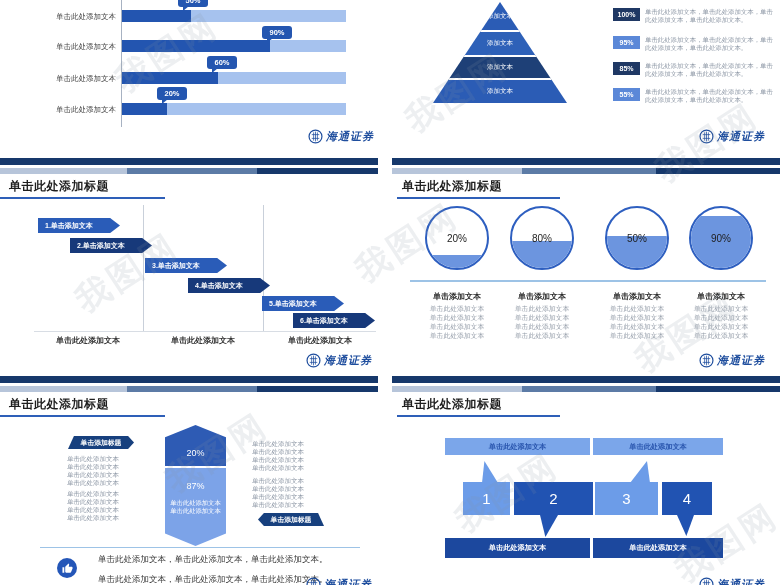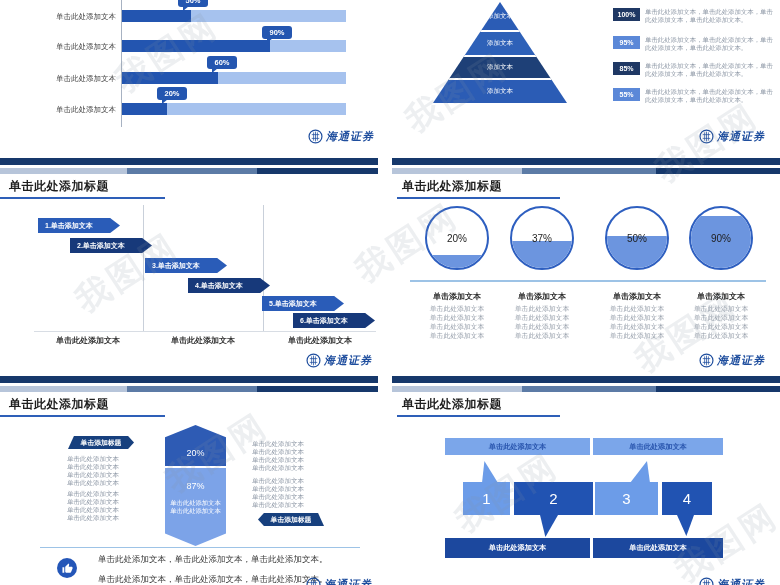--- a/index.html
+++ b/index.html
@@ -230,21 +230,21 @@
     </div>
   <div class="slide-title" style="left:10px">单击此处添加标题</div>
   <div class="title-line" style="left:5px;width:163px"></div>
 
   <div class="circle" style="left:33px">
     <div class="cfill" style="height: 22%;"></div>
     <div class="cpct">20%</div>
   </div>
   <div class="circle" style="left:118px">
     <div class="cfill" style="height: 45%;"></div>
-    <div class="cpct">37%</div>
+    <div class="cpct">80%</div>
   </div>
   <div class="circle" style="left:213px">
     <div class="cfill" style="height: 53%;"></div>
     <div class="cpct">50%</div>
   </div>
   <div class="circle" style="left:297px">
     <div class="cfill" style="height: 86%;"></div>
     <div class="cpct">90%</div>
   </div>
 

